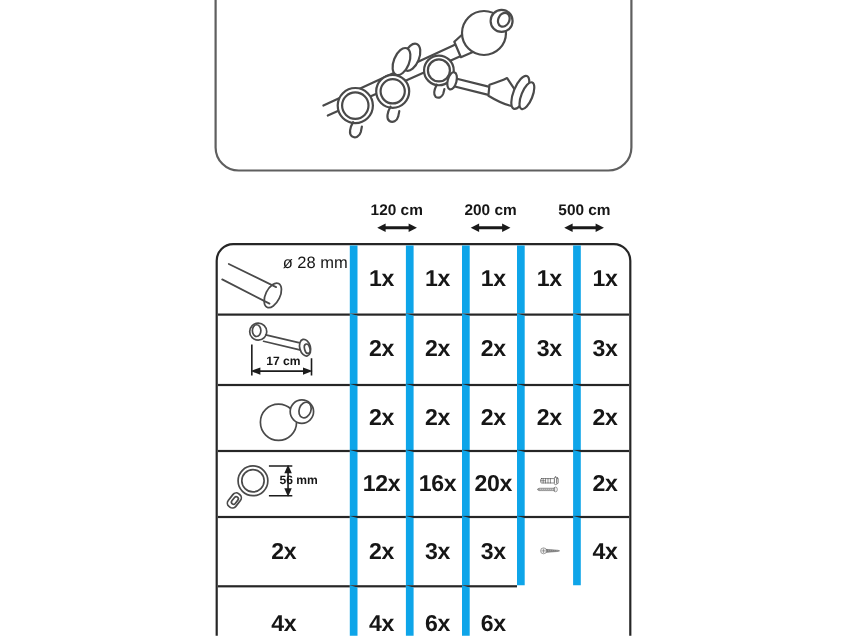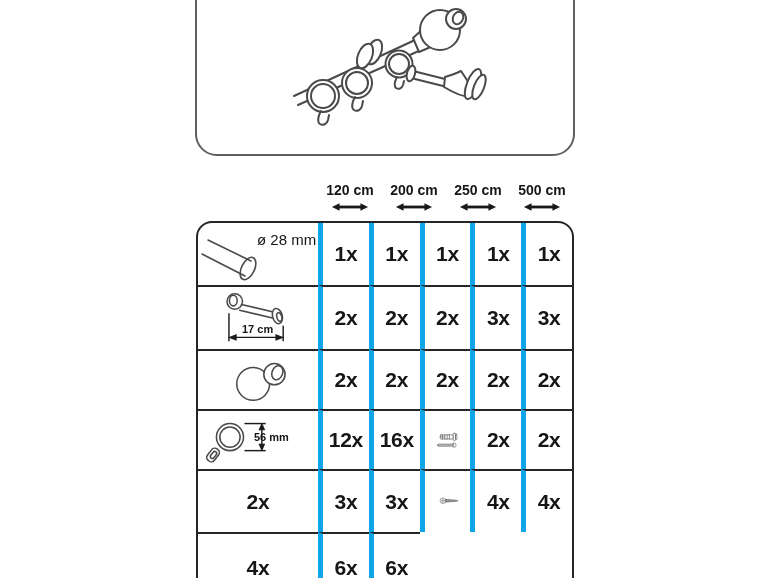--- a/index.html
+++ b/index.html
@@ -25,21 +25,21 @@
   .arrow{width:38px;height:12px;margin-top:3px;}
 
   
   .parts-table{
     position:absolute;left:196px;top:221px;width:378px;height:382px;
     border:2px solid #262626;border-radius:16px 16px 0 0;box-sizing:border-box;
     background:#fff;overflow:hidden;
     display:grid;grid-template-columns:120px repeat(5,1fr);
     grid-template-rows:62px 64px 60px 60px 63px 1fr;
   }
-  .parts-table>div{box-sizing:border-box;border-left:5px solid #0ea5e9;border-top:2px solid #262626;}
+  .parts-table>div{box-sizing:border-box;border-left:7px solid #0ea5e9;border-top:2px solid #262626;}
   .parts-table>div:nth-child(6n+1){border-left:none;}
   .parts-table>div:nth-child(-n+6){border-top:none;}
   .cell{display:flex;align-items:center;justify-content:center;}
   .qty{font-size:21px;font-weight:bold;letter-spacing:-0.3px;}
   .icon-cell{position:relative;}
   .icon-cell svg{position:absolute;left:0;top:0;width:100%;height:100%;}
   .dim{position:absolute;font-weight:600;white-space:nowrap;}
   .dim-rod{left:59px;top:8px;font-size:15px;font-weight:normal;}
   .dim-bracket{left:44px;top:36px;font-size:11px;text-align:center;}
   .dim-ring{left:56px;top:20px;font-size:11px;}
@@ -101,28 +101,20 @@
     </div>
     <div class="size-col">
       <span class="size-label">200 cm</span>
       <svg class="arrow" viewBox="0 0 40 12">
         <path d="M6,6 H34" stroke="#1a1a1a" stroke-width="3"></path>
         <path d="M1,6 L9,2 L9,10 Z" fill="#1a1a1a"></path>
           <path d="M39,6 L31,2 L31,10 Z" fill="#1a1a1a"></path>
       </svg>
     </div>
     <div class="size-col">
-      <span class="size-label">250 cm</span>
-      <svg class="arrow" viewBox="0 0 40 12">
-        <path d="M6,6 H34" stroke="#1a1a1a" stroke-width="3"></path>
-        <path d="M1,6 L9,2 L9,10 Z" fill="#1a1a1a"></path>
-          <path d="M39,6 L31,2 L31,10 Z" fill="#1a1a1a"></path>
-      </svg>
-    </div>
-    <div class="size-col">
       <span class="size-label">500 cm</span>
       <svg class="arrow" viewBox="0 0 40 12">
         <path d="M6,6 H34" stroke="#1a1a1a" stroke-width="3"></path>
         <path d="M1,6 L9,2 L9,10 Z" fill="#1a1a1a"></path>
           <path d="M39,6 L31,2 L31,10 Z" fill="#1a1a1a"></path>
       </svg>
     </div>
   </div>
 
   <div class="parts-table">
@@ -193,20 +185,21 @@
         <line class="dimln" x1="46" y1="13" x2="68" y2="13"></line>
         <line class="dimln" x1="46" y1="41" x2="68" y2="41"></line>
         <line class="dimln" x1="64" y1="16" x2="64" y2="38"></line>
         <path class="dimhd" d="M64,12 L60.5,20 L67.5,20 Z"></path>
         <path class="dimhd" d="M64,42 L60.5,34 L67.5,34 Z"></path>
       </svg>
       <span class="dim dim-ring">56 mm</span>
     </div>
     <div class="cell qty">12x</div>
     <div class="cell qty">16x</div>
+    <div class="cell qty">20x</div>
 
     <div class="cell icon-cell">
       <svg viewBox="0 0 120 63">
         <g class="ln15">
           <rect x="40" y="18" width="34" height="11" rx="2" fill="#fff"></rect>
           <line x1="46" y1="18" x2="46" y2="29"></line>
           <line x1="52" y1="18" x2="52" y2="29"></line>
           <line x1="58" y1="18" x2="58" y2="29"></line>
           <line x1="64" y1="18" x2="64" y2="29"></line>
           <line x1="40" y1="23.5" x2="51" y2="23.5"></line>

